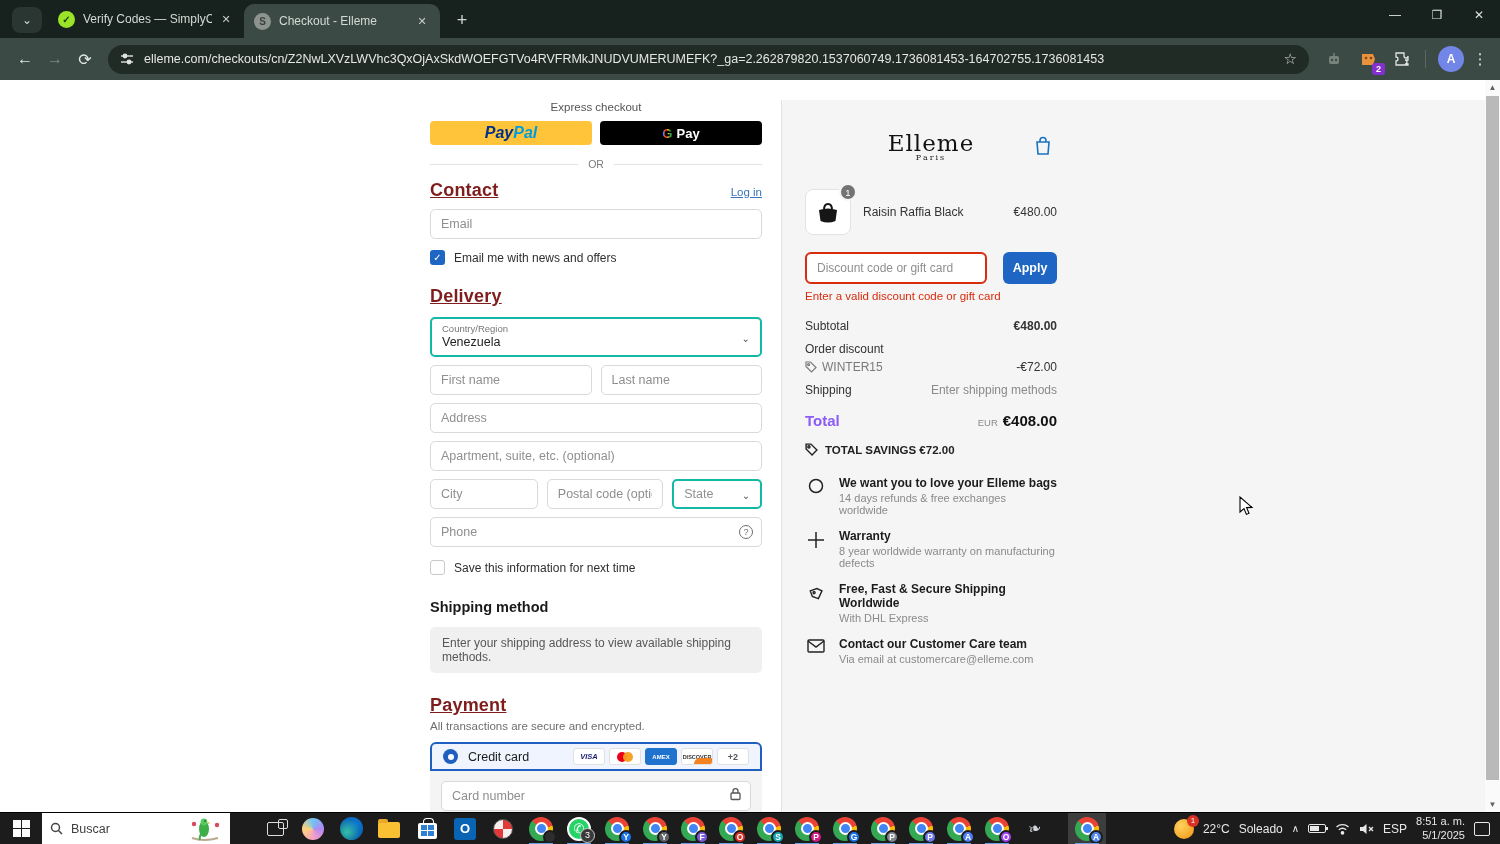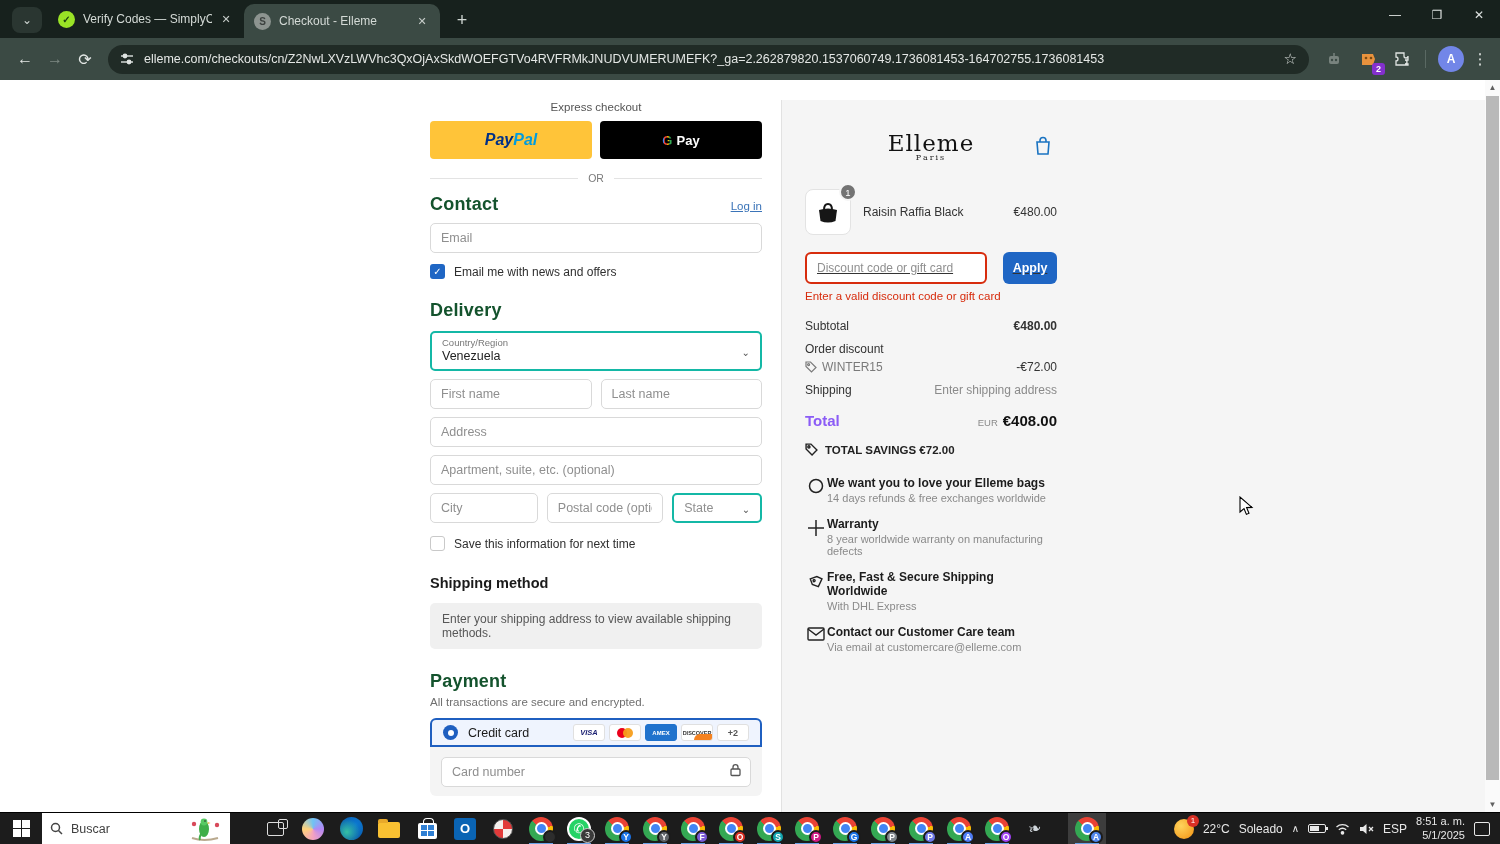--- a/index.html
+++ b/index.html
@@ -37,29 +37,29 @@
   
   .page { position:absolute; left:0; top:80px; width:1500px; height:732px; background:#fff; overflow:hidden; }
   .summary-pane { position:absolute; left:781px; top:0; width:704px; height:732px; background:#f5f5f5; border-left:1px solid #e2e2e2;margin-top:20px; }
   .scrollbar { position:absolute; right:0; top:0; width:15px; height:732px; background:#fafafa; }
   .sb-arrow { position:absolute; left:0; width:15px; height:15px; color:#606060; font-size:8px; text-align:center; line-height:15px; }
   .sb-thumb { position:absolute; left:1px; top:16px; width:13px; height:684px; background:#b9b9b9; }
 
   .checkout-col { position:absolute; left:430px; top:0; width:332px; }
   .express-label { text-align:center; font-size:11.5px; color:#545454; padding-top:21px; }
   .express-row { display:flex; gap:8px; margin-top:8px; }
-  .pay-btn { flex:1; height:38px; border:none; border-radius:4px; display:flex; align-items:center; justify-content:center; font-style:italic; font-weight:bold; font-size:16px; }
+  .pay-btn { flex:1; height:24px; border:none; border-radius:4px; display:flex; align-items:center; justify-content:center; font-style:italic; font-weight:bold; font-size:16px; }
   .paypal-btn { background:#ffc439; }
   .paypal-btn .pp1 { color:#003087; } .paypal-btn .pp2 { color:#009cde; }
   .gpay-btn { background:#000; color:#fff; font-style:normal; font-size:13px; gap:4px; }
   .g-logo { font-weight:bold; font-size:13px; background:linear-gradient(90deg,#4285f4 25%,#ea4335 25% 50%,#fbbc05 50% 75%,#34a853 75%); -webkit-background-clip:text; background-clip:text; color:transparent; }
   .or-row { display:flex; align-items:center; gap:10px; margin:13px 0 10px; color:#7a7a7a; font-size:10.5px; }
   .or-row::before,.or-row::after { content:""; flex:1; height:1px; background:#e3e3e3; }
 
-  h2.sec { font-size:18px; color:#14532d; letter-spacing:.2px; }
+  h2.sec { font-size:18px; color:#7f1d1d; letter-spacing:.2px;text-decoration:underline; }
   .contact-head { display:flex; align-items:baseline; justify-content:space-between; margin-top:8px; }
   .login-link { font-size:11.5px; color:#3b74b8; text-decoration:underline; }
 
   .tin { width:100%; height:30px; border:1px solid #d9d9d9; border-radius:5px; background:#fff; padding:0 10px; font-size:12.5px; color:#333; font-family:"Liberation Sans",sans-serif; }
   .tin::placeholder { color:#8f8f8f; }
   .mt8 { margin-top:8px; } .mt10 { margin-top:10px; }
   .chk-row { display:flex; align-items:center; gap:9px; margin-top:11px; font-size:12px; color:#2f2f2f; }
   .chk { width:15px; height:15px; border-radius:3px; flex:none; display:flex; align-items:center; justify-content:center; }
   .chk.on { background:#1f66c4; color:#fff; font-size:10px; }
   .chk.off { border:1px solid #c9c9c9; background:#fff; }
@@ -101,35 +101,35 @@
   .summary-inner { position:relative; margin:30px 0 0 23px; width:252px; font-size:12.5px; color:#333; }
   .brand-logo { text-align:center; font-family:"DejaVu Serif", serif; }
   .brand-logo .nm { font-size:23px; letter-spacing:1px; color:#111; }
   .brand-logo .ct { font-size:8px; letter-spacing:2px; color:#222; margin-top:-3px; }
   .bag-ico { position:absolute; right:5px; top:6px; }
   .prod-row { display:flex; align-items:center; margin-top:27px; gap:12px; }
   .thumb { width:46px; height:46px; background:#fff; border:1px solid #e3e3e3; border-radius:8px; position:relative; display:flex; align-items:center; justify-content:center; flex:none; }
   .qty-badge { position:absolute; top:-7px; right:-7px; width:18px; height:18px; background:#737373; border:2px solid #f5f5f5; border-radius:50%; color:#fff; font-size:9.5px; display:flex; align-items:center; justify-content:center; }
   .prod-name { flex:1; font-size:12px; }
   .prod-price { font-size:12px; }
-  .disc-row { display:flex; gap:16px; margin-top:17px;text-decoration:underline; }
+  .disc-row { display:flex; gap:16px; margin-top:17px; }
   .disc-input { flex:1; height:32px; border:2px solid #d72c0d; border-radius:6px; background:#fff; padding:0 10px; font-size:12px; font-family:"Liberation Sans",sans-serif; }
   .disc-input::placeholder { color:#8f8f8f; }
   .apply-btn { width:54px; height:32px; background:#1f66c4; border:none; border-radius:6px; color:#fff; font-size:12.5px; font-weight:bold; }
   .disc-err { color:#d72c0d; font-size:11.5px; margin-top:6px; }
   .trow { display:flex; justify-content:space-between; margin-top:9px; font-size:12px; }
   .trow .gray { color:#8a8a8a; }
   .code-line { display:flex; align-items:center; gap:5px; color:#7a7a7a; }
   .total-row { display:flex; justify-content:space-between; align-items:baseline; margin-top:15px; }
   .total-row .tl { font-size:15px; font-weight:bold; color:#8b5cf6; }
   .total-row .cur { font-size:9.5px; color:#8a8a8a; margin-right:5px; }
   .total-row .tv { font-size:15px; font-weight:bold; color:#111; }
   .savings { display:flex; align-items:center; gap:7px; margin-top:14px; font-size:11.5px; font-weight:bold; color:#222; }
   .perks { margin-top:20px; display:flex; flex-direction:column; gap:13px; }
-  .perk { display:flex; }
+  .perk { display:flex; gap:12px; }
   .perk .ic { width:22px; flex:none; display:flex; justify-content:center; padding-top:2px; color:#222; }
   .perk .tt { font-size:12px; font-weight:bold; color:#1c1c1c; }
   .perk .ss { font-size:11px; color:#8a8a8a; margin-top:2px; }
 
   
   .taskbar { position:absolute; left:0; top:812px; width:1500px; height:32px; background:#1c1c1c; display:flex; align-items:center; border-top:1px solid #000; }
   .tb-btn { width:42px; height:32px; display:flex; align-items:center; justify-content:center; position:relative; flex:none; }
   .start-logo { display:grid; grid-template-columns:8px 8px; grid-template-rows:8px 8px; gap:1px; }
   .start-logo span { background:#fff; }
   .searchbox { width:188px; height:32px; background:#fff; display:flex; align-items:center; padding:0 8px; gap:8px; position:relative; flex:none; }
@@ -276,21 +276,21 @@
           <svg width="12" height="12" viewBox="0 0 12 12" fill="none" stroke="#7a7a7a" stroke-width="1.2">
               <path d="M1 1 h4.5 L11 6.5 L6.5 11 L1 5.5 Z"></path>
               <circle cx="3.6" cy="3.6" r="1"></circle>
             </svg>
           <span>WINTER15</span>
         </span>
         <span>-€72.00</span>
       </div>
       <div class="trow">
         <span>Shipping</span>
-        <span class="gray">Enter shipping address</span>
+        <span class="gray">Enter shipping methods</span>
       </div>
       <div class="total-row">
         <span class="tl">Total</span>
         <span><span class="cur">EUR</span><span class="tv">€408.00</span></span>
       </div>
       <div class="savings">
         <svg width="13" height="13" viewBox="0 0 12 12" fill="none" stroke="#222" stroke-width="1.3">
             <path d="M1 1 h4.5 L11 6.5 L6.5 11 L1 5.5 Z"></path>
             <circle cx="3.6" cy="3.6" r="1"></circle>
           </svg>
@@ -389,20 +389,24 @@
     </div>
     <input class="tin mt8" placeholder="Address" style="">
     <input class="tin mt8" placeholder="Apartment, suite, etc. (optional)" style="">
     <div class="row3 mt8">
       <input class="tin" style="flex: 1 1 0%;" placeholder="City">
       <input class="tin" style="flex: 1.1 1 0%;" placeholder="Postal code (optional)">
       <div class="select plain" style="flex:1">
         <div class="val">State</div>
         <span class="car">⌄</span>
       </div>
+    </div>
+    <div class="in-wrap mt8">
+      <input class="tin" placeholder="Phone" style="">
+      <span class="in-ico q-ico">?</span>
     </div>
     <div class="chk-row" style="margin-top:13px;">
       <span class="chk off"></span>
       <span>Save this information for next time</span>
     </div>
 
     <h3 class="sub">Shipping method</h3>
     <div class="ship-note">Enter your shipping address to view available shipping methods.</div>
 
     <h2 class="sec" style="margin-top:22px;">Payment</h2>

